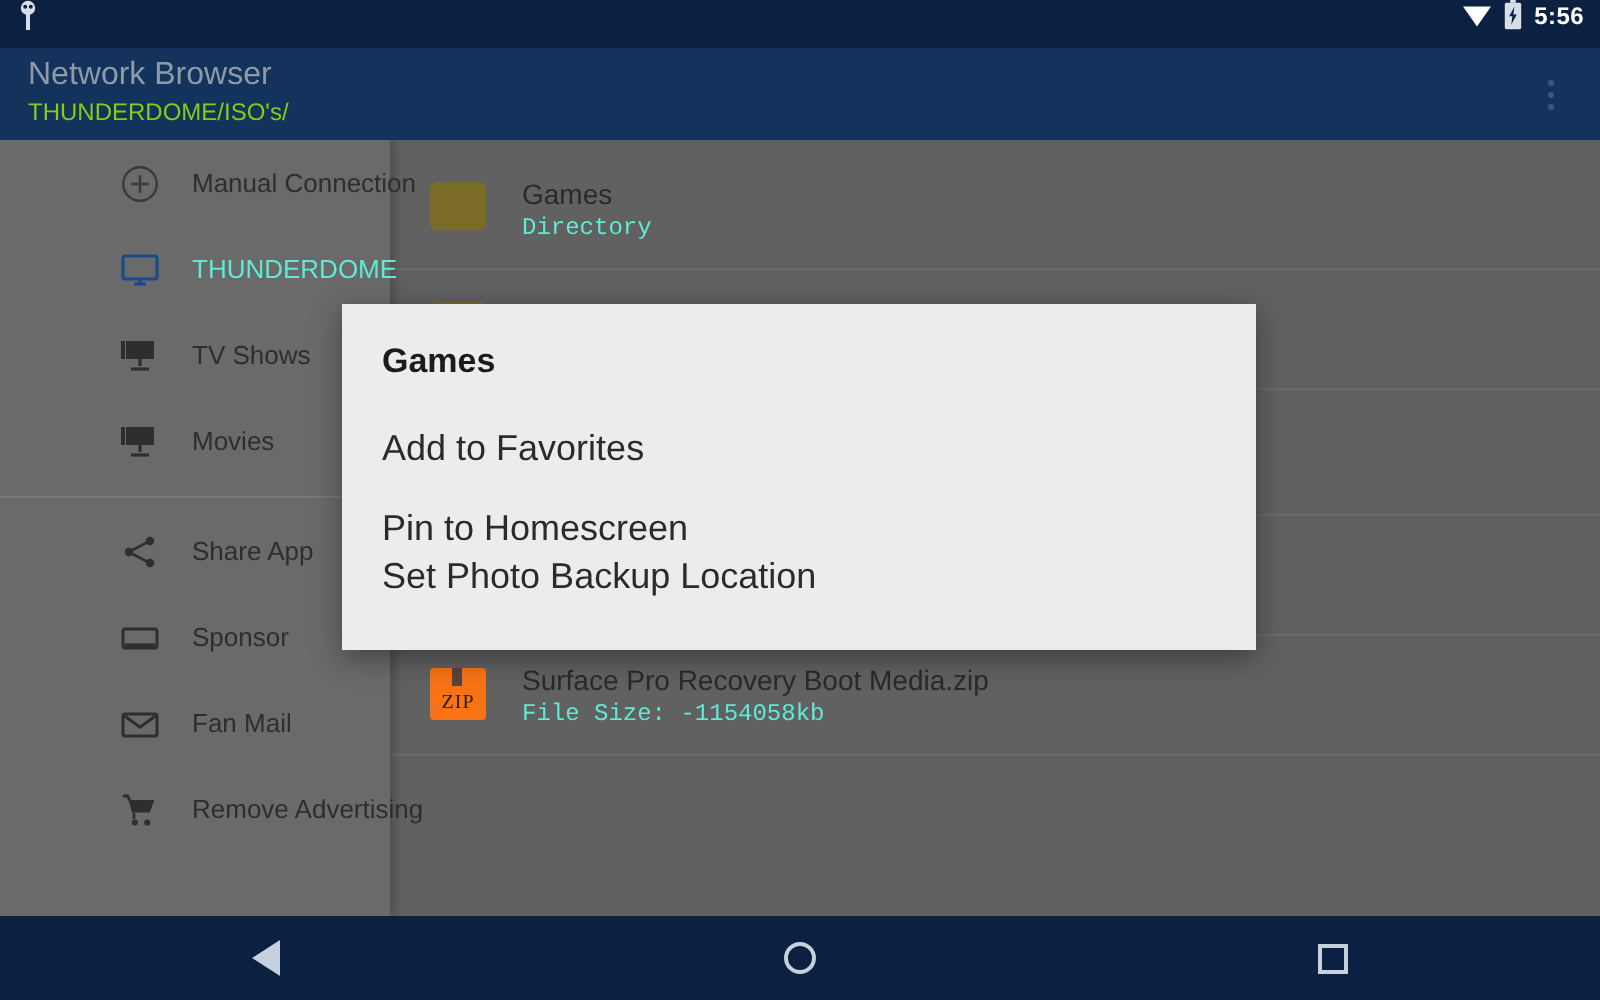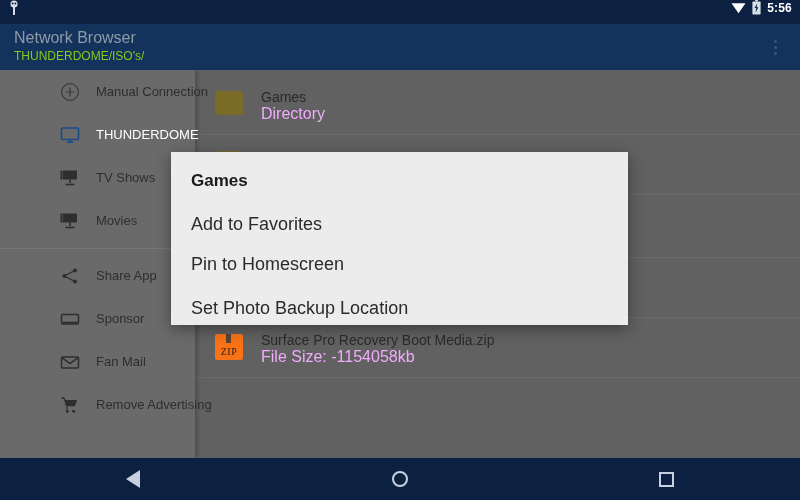--- a/index.html
+++ b/index.html
@@ -85,21 +85,21 @@
   .zip-ico .zlbl {
     position:absolute; left:0; right:0; bottom:3px; text-align:center;
     font-family:"Liberation Serif", serif;
     font-size:10px; color:#2d2019; letter-spacing:0.5px;
   }
   .file-text { margin-left:16px; }
   .file-name {
     font-size:14px; color:#2a2a2a; line-height:18px;
   }
   .file-sub {
-    font-size:16px; color:#f0abfc; line-height:16px;
+    font-size:12px; color:#5eead4; line-height:16px;font-family:Liberation Mono, monospace;
   }
 
   
   #drawer {
     position:absolute; left:0; top:70px; width:195px; height:388px;
     background:#6a6a6a;
     z-index:20;
     box-shadow:2px 0 5px rgba(0,0,0,0.22);
   }
   .drawer-item {
@@ -109,21 +109,21 @@
   .drawer-item .di-ico {
     width:24px; height:24px; margin-left:14px;
     flex:0 0 auto;
     display:flex; align-items:center; justify-content:center;
   }
   .drawer-item .di-label {
     margin-left:14px;
     font-size:13px; color:#2e2e2e;
     white-space:nowrap;
   }
-  .drawer-item.active .di-label { color:#ffffff; }
+  .drawer-item.active .di-label { color:#5eead4; }
   .drawer-divider {
     height:1px; background:#777777; margin:6px 0 5px 0;
   }
   .di-ico svg { display:block; }
 
   
   #scrim {
     position:absolute; left:0; top:0; width:800px; height:500px;
     background:rgba(0,0,0,0.0);
     z-index:30;
@@ -138,21 +138,21 @@
     position:absolute; left:20px; top:19px;
     font-size:17px; font-weight:bold; color:#1b1b1b;
   }
   .dlg-item {
     position:absolute; left:20px; right:0; height:24px;
     display:flex; align-items:center;
     font-size:18px; color:#2b2b2b;
   }
   #dlg-item-0 { top:60px; }
   #dlg-item-1 { top:100px; }
-  #dlg-item-2 { top:144px;text-align:center; }
+  #dlg-item-2 { top:124px;text-align:center; }
 
   
   #nav-bar {
     position:absolute; left:0; bottom:0; width:800px; height:42px;
     background:#0c2141;
     z-index:60;
     display:flex; align-items:center; justify-content:space-around;
   }
   #nav-bar .nav-btn {
     width:90px; height:42px;

